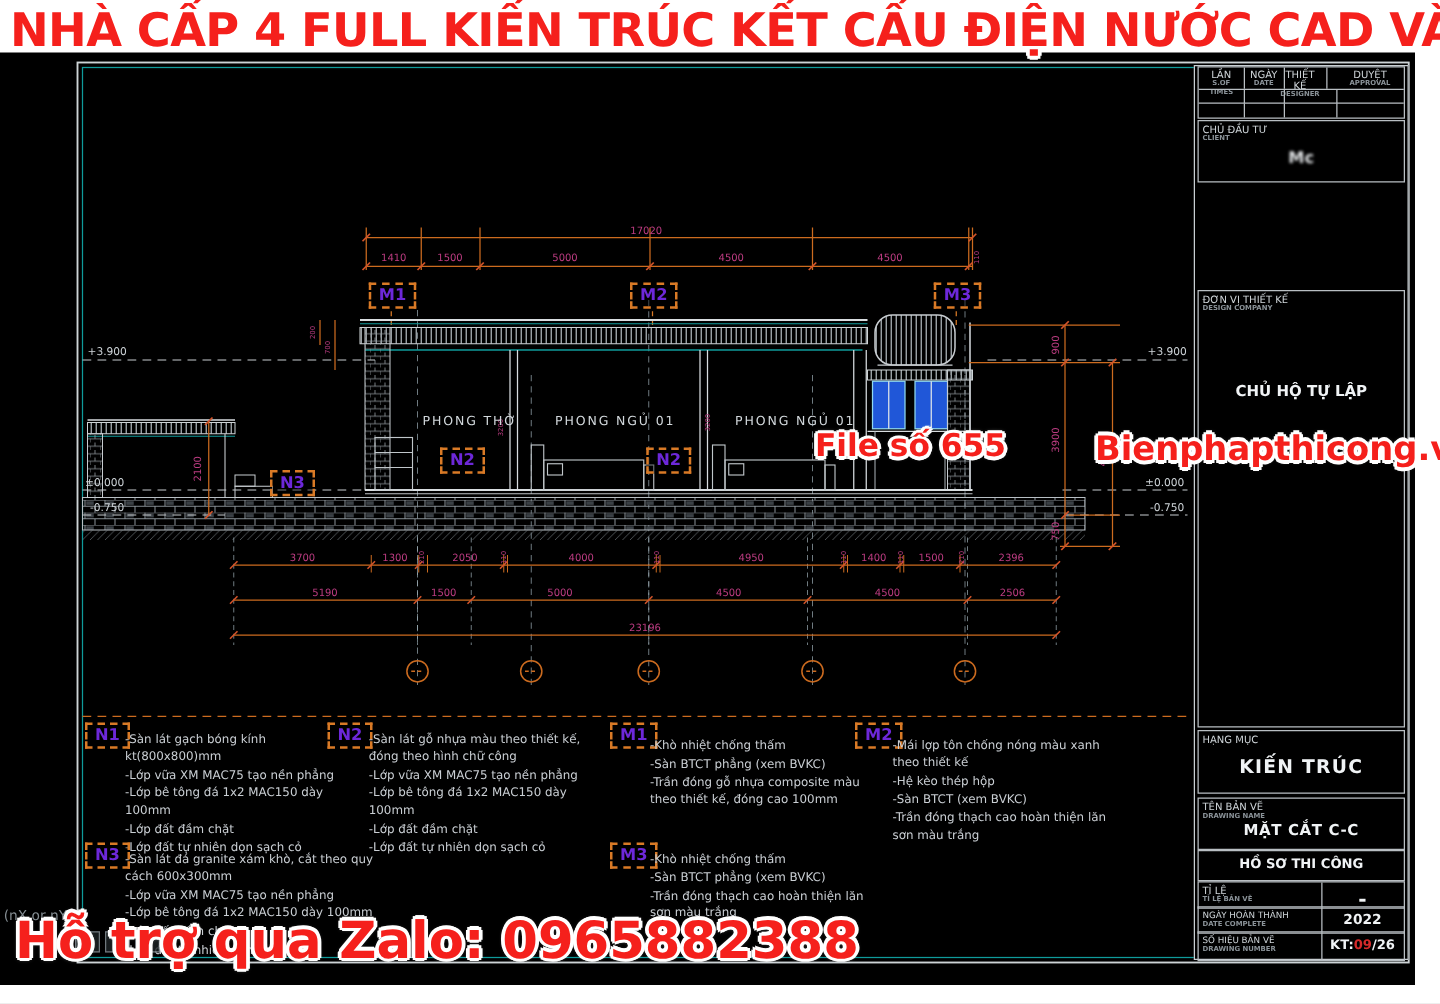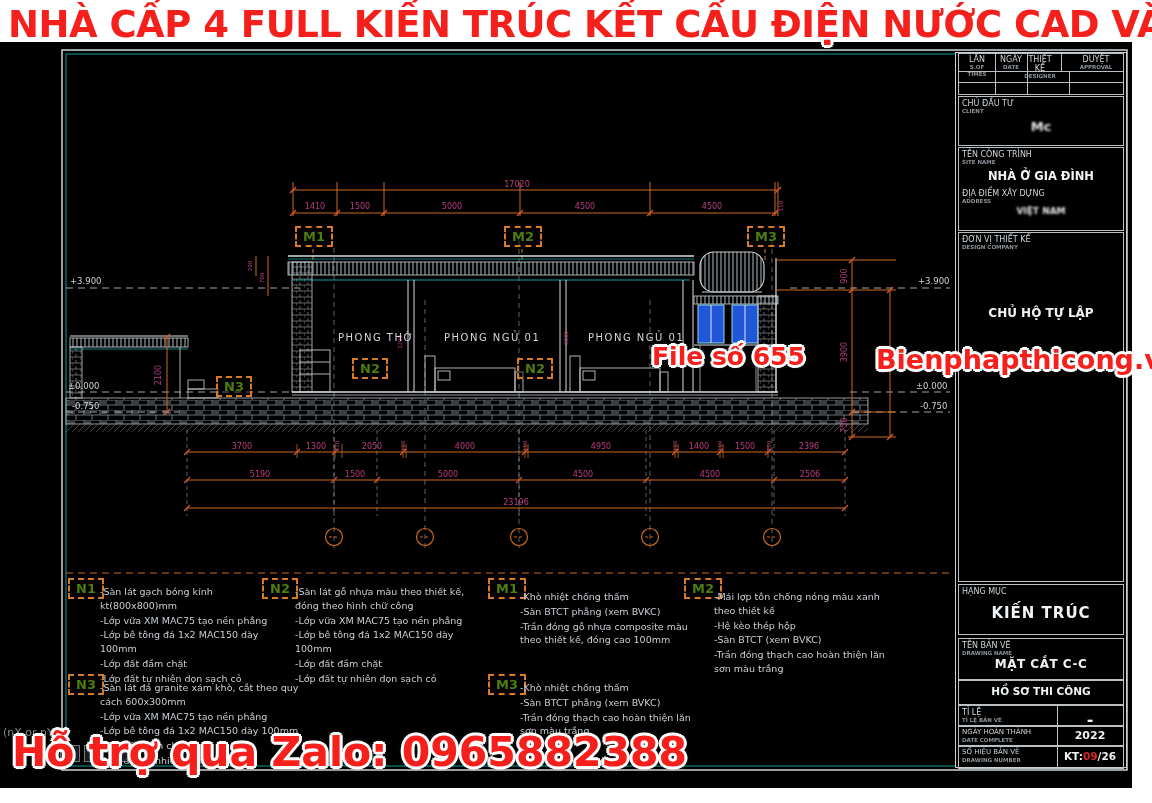--- a/index.html
+++ b/index.html
@@ -5,21 +5,21 @@
   html,body{margin:0;padding:0;background:#e8e8e8;}
   .page{position:relative;width:1152px;height:803px;background:#ffffff;overflow:hidden;
         font-family:"DejaVu Sans",sans-serif;}
   .abs{position:absolute;}
   .canvas{position:absolute;left:0;top:42px;width:1132px;height:746px;background:#000;}
   svg text{font-family:"DejaVu Sans",sans-serif;}
   .dt{fill:#bd3c82;font-size:8px;}
   .dts{fill:#bd3c82;font-size:5.5px;}
   .wt{fill:#ced4d8;font-size:8.5px;}
   
-  .mk{position:absolute;border:2px dashed #d97a26;color:#4d7c0f;font-weight:bold;
+  .mk{position:absolute;border:2px dashed #d97a26;color:#6d28d9;font-weight:bold;
       font-size:13px;line-height:17px;padding:0 6px;background:rgba(0,0,0,.4);z-index:3;}
   .room{position:absolute;color:#d2d8dc;font-size:10px;letter-spacing:1.5px;z-index:3;white-space:nowrap;}
   
   .ntxt{position:absolute;color:#c9ced3;font-size:9.5px;line-height:1.45;z-index:3;}
   .ntxt div{margin:0 0 1px 0;}
   
   .tb{position:absolute;left:955px;top:52px;width:170px;height:714px;border:1px solid #c8ced2;
       background:#000;z-index:2;color:#d5dadd;}
   .tbx{position:absolute;left:2px;right:2px;border:1px solid #b9bfc3;}
   .lab{font-size:8px;color:#cfd5d9;padding:2px 3px 0 3px;line-height:9px;}
@@ -402,28 +402,20 @@
         <div class="cell" style="left:68px;width:42px;"></div>
       </div>
     </div>
 
     <div class="tbx" style="top:43px;height:48px;">
       <div class="lab">CHỦ ĐẦU TƯ</div>
       <div class="sub">CLIENT</div>
       <div class="val smudge" style="font-size:13px;margin-top:4px;">Mc</div>
     </div>
 
-    <div class="tbx" style="top:94px;height:82px;">
-      <div class="lab">TÊN CÔNG TRÌNH</div>
-      <div class="sub">SITE NAME</div>
-      <div class="val smudge2" style="font-size:11.5px;margin-top:3px;">NHÀ Ở GIA ĐÌNH</div>
-      <div class="lab" style="margin-top:4px;">ĐỊA ĐIỂM XÂY DỰNG</div>
-      <div class="sub">ADDRESS</div>
-      <div class="val smudge" style="font-size:9px;margin-top:1px;">VIỆT NAM</div>
-    </div>
 
     <div class="tbx" style="top:531px;height:49px;">
       <div class="lab">HẠNG MỤC</div>
       <div class="val" style="font-size:15px;letter-spacing:1px;margin-top:8px;">KIẾN TRÚC</div>
     </div>
 
     <div class="tbx" style="top:179px;height:348px;">
       <div class="lab">ĐƠN VỊ THIẾT KẾ</div>
       <div class="sub">DESIGN COMPANY</div>
       <div class="val" style="font-size:12px;margin-top:55px;">CHỦ HỘ TỰ LẬP</div>

